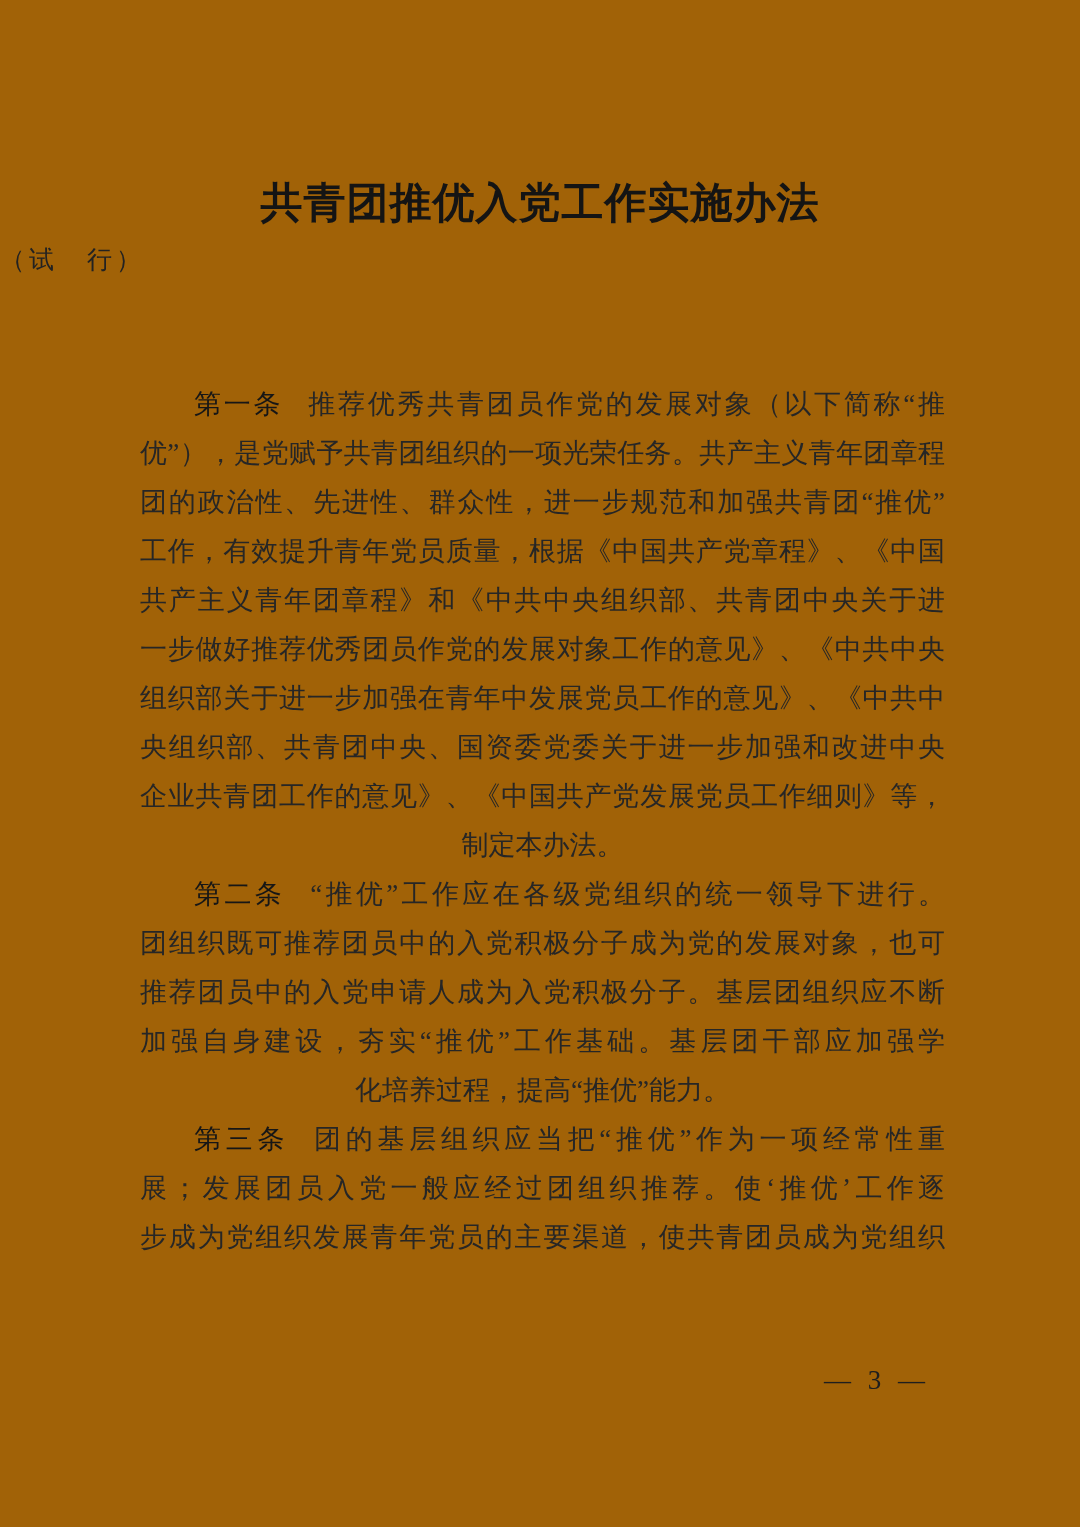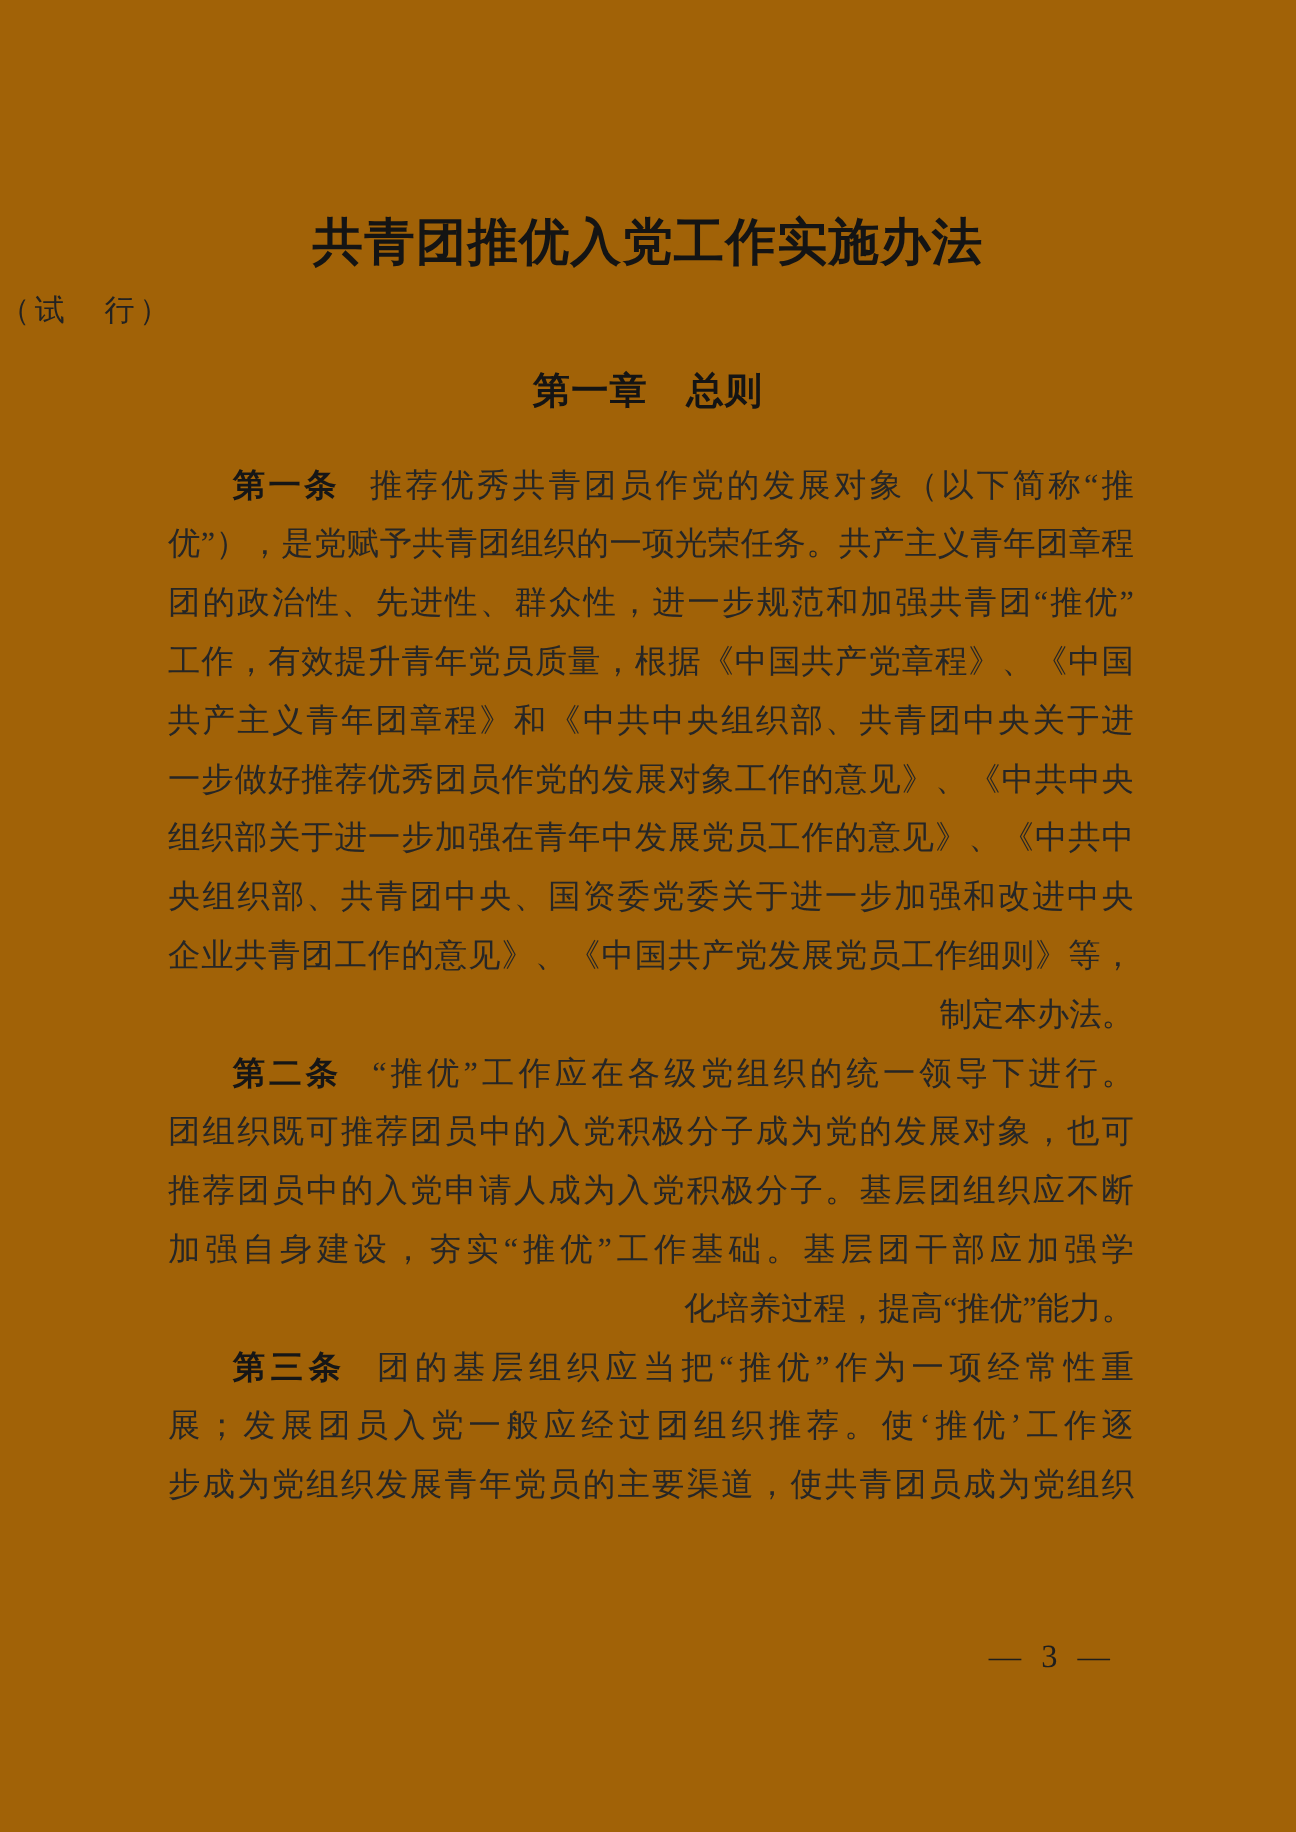--- a/index.html
+++ b/index.html
@@ -54,31 +54,31 @@
     top: 380px;
     left: 140px;
     width: 805px;
     font-size: 27px;
     color: #262626;
   }
   .line {
     height: 49px;
     line-height: 49px;
     white-space: nowrap;
-    text-align: right;
+    text-align: center;
   }
   .line.justify {
     white-space: normal;
     text-align: justify;
     text-align-last: justify;
     text-justify: inter-character;
   }
   .first-line { text-indent: 54px; }
   .lead {
-    font-weight: bold;
+    font-weight: normal;
     color: #161616;
     margin-right: 25px;
   }
   .page-number {
     position: absolute;
     top: 1363px;
     right: 150px;
     font-size: 27px;
     letter-spacing: 5px;
     color: #1e1e1e;
@@ -86,21 +86,20 @@
   }
 </style>
 </head>
 <body>
 
 <div class="page">
   <h1 class="doc-title">共青团推优入党工作实施办法</h1>
 
   <div class="doc-subtitle">（试　行）</div>
 
-  <h2 class="chapter-heading">第一章　总则</h2>
 
   <div class="body-text" id="body-text">
       <div class="line justify first-line"><span class="lead">第一条</span><span>推荐优秀共青团员作党的发展对象（以下简称“推</span></div>
       <div class="line justify">优”），是党赋予共青团组织的一项光荣任务。共产主义青年团章程</div>
       <div class="line justify">团的政治性、先进性、群众性，进一步规范和加强共青团“推优”</div>
       <div class="line justify">工作，有效提升青年党员质量，根据《中国共产党章程》、《中国</div>
       <div class="line justify">共产主义青年团章程》和《中共中央组织部、共青团中央关于进</div>
       <div class="line justify">一步做好推荐优秀团员作党的发展对象工作的意见》、《中共中央</div>
       <div class="line justify">组织部关于进一步加强在青年中发展党员工作的意见》、《中共中</div>
       <div class="line justify">央组织部、共青团中央、国资委党委关于进一步加强和改进中央</div>

